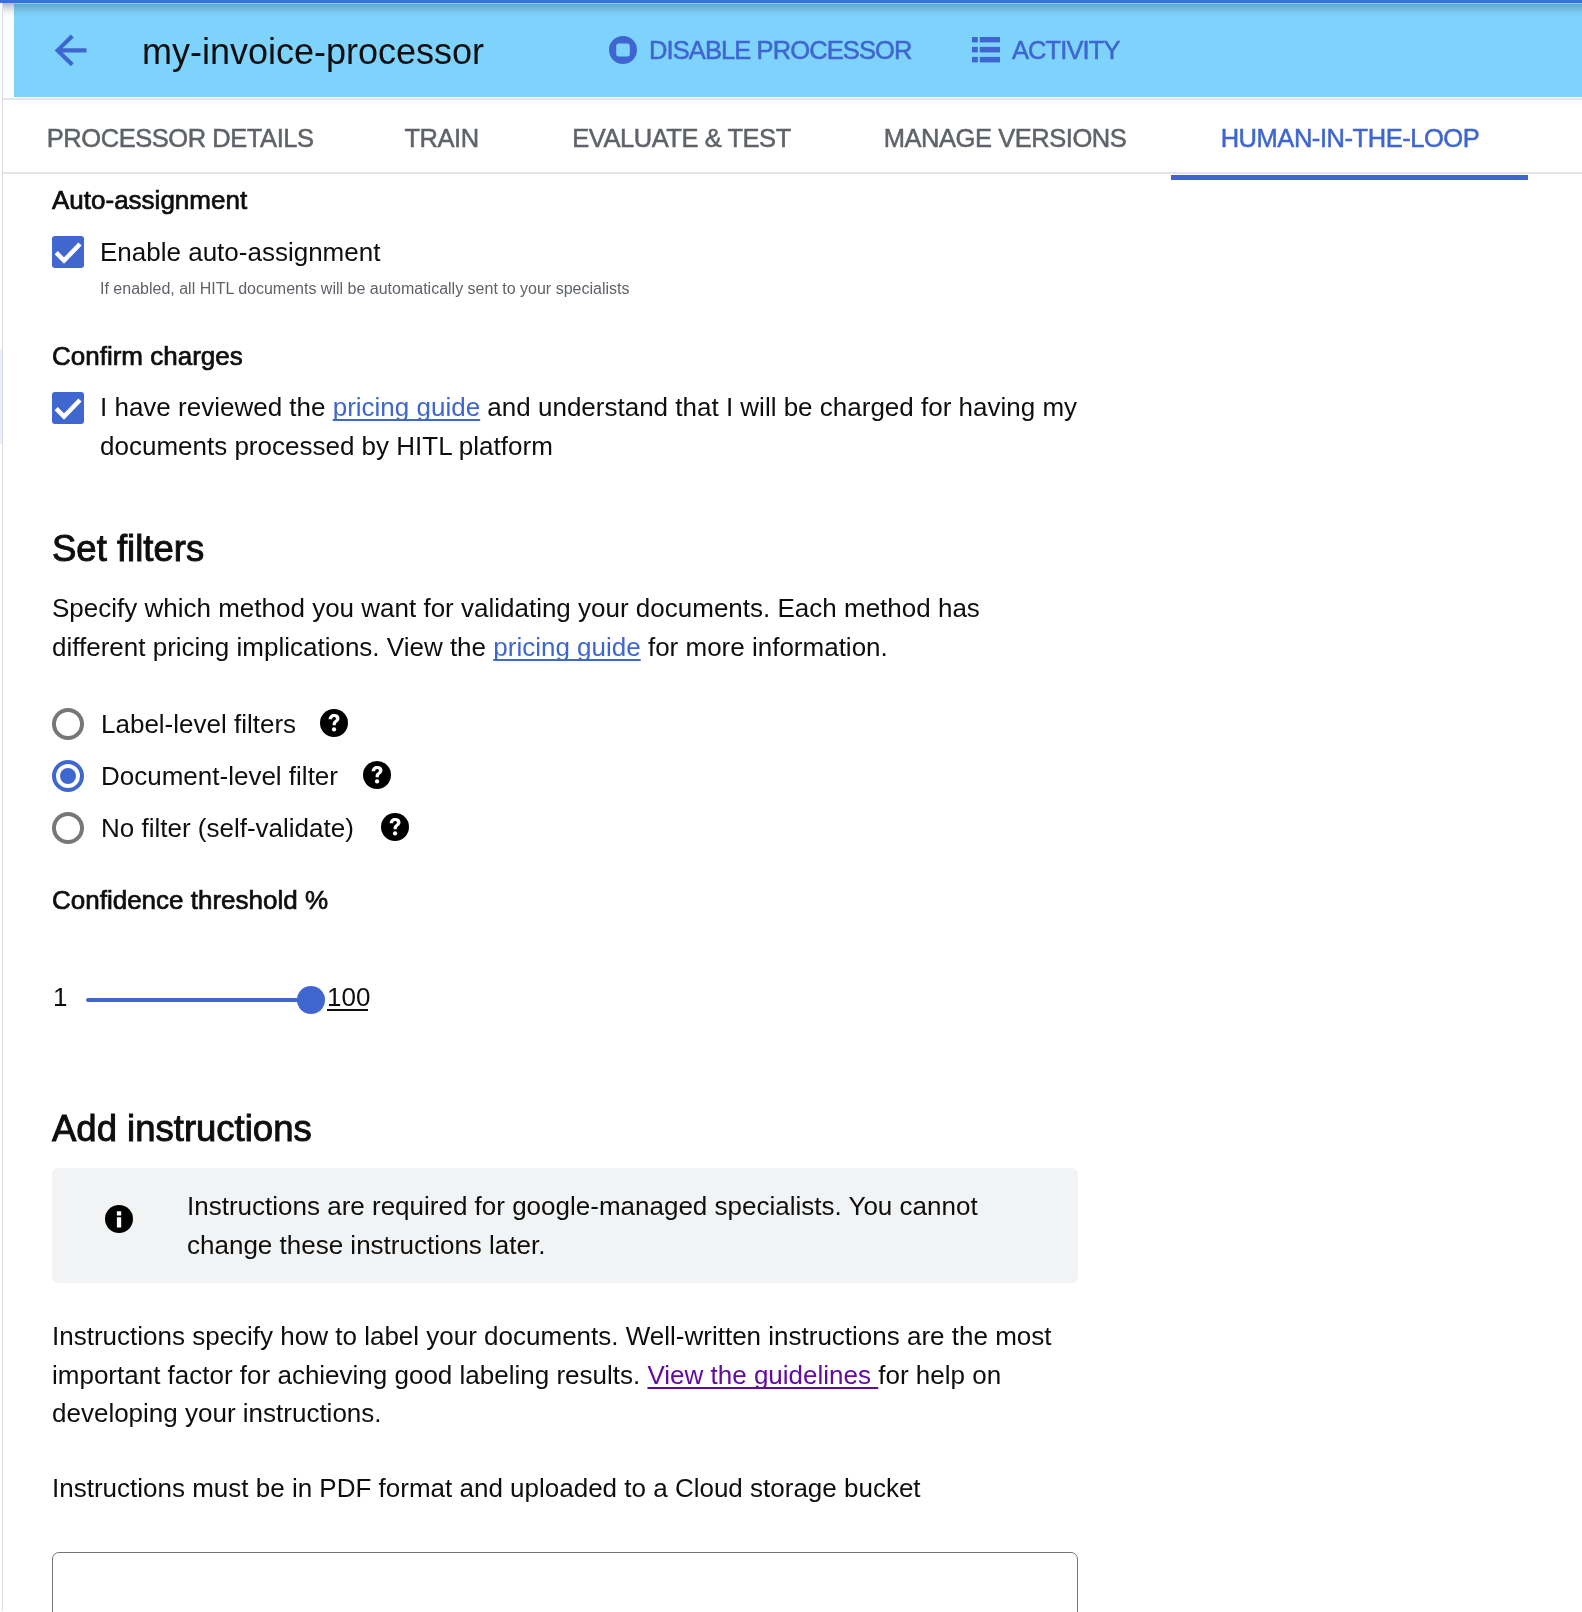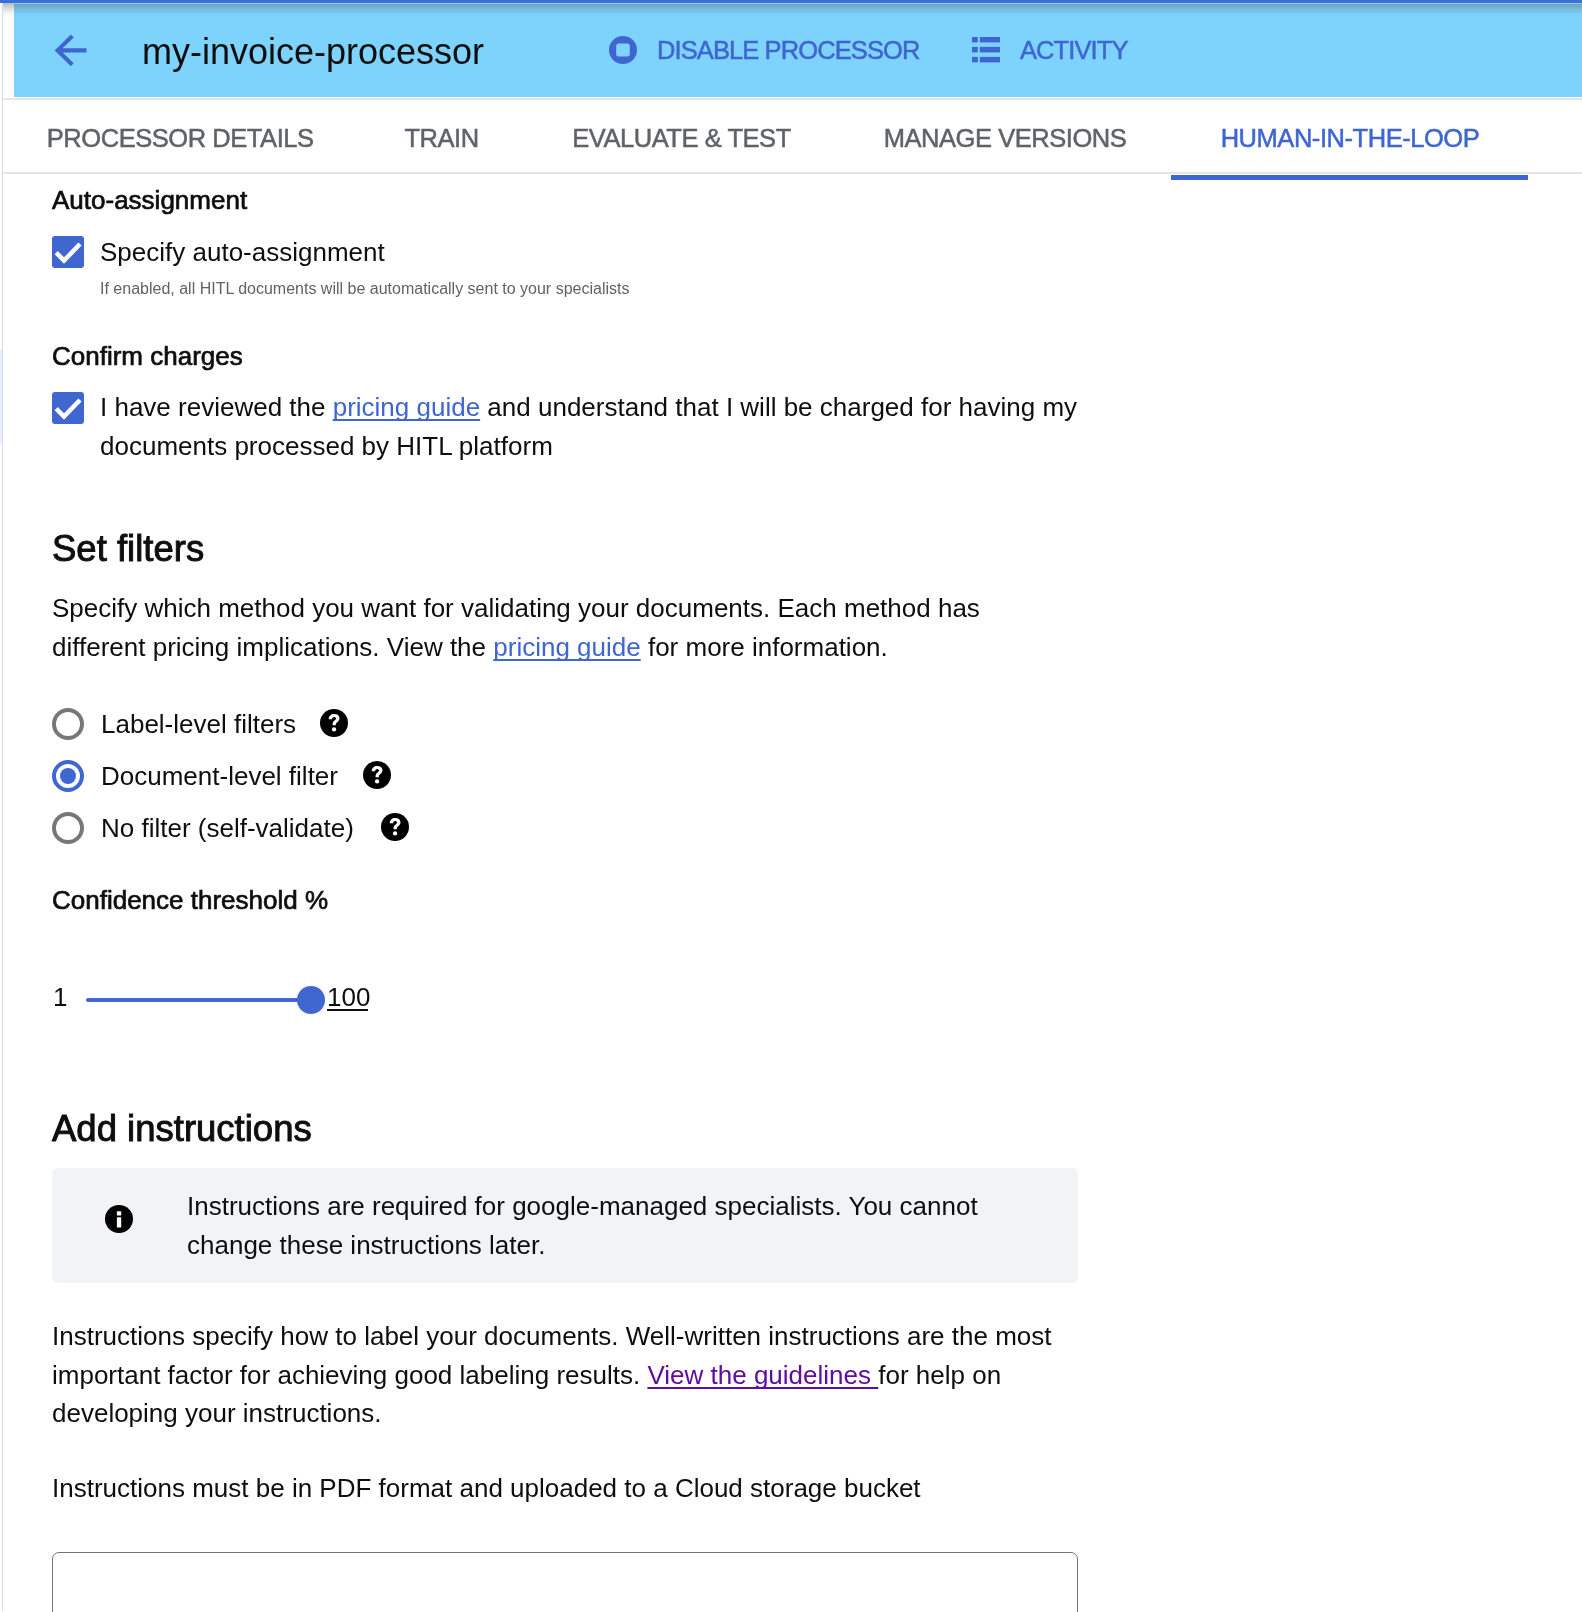--- a/index.html
+++ b/index.html
@@ -19,21 +19,21 @@
   .nav-highlight { position:absolute; left:0; top:349px; width:2px; height:95px; background:#e8f0fe; z-index:7;}
   .top-shadow { position:absolute; left:3px; top:3px; width:1579px; height:14px;
      background:linear-gradient(to bottom, rgba(60,64,67,0.36) 0%, rgba(60,64,67,0.27) 20%, rgba(60,64,67,0.15) 45%, rgba(60,64,67,0.05) 74%, rgba(60,64,67,0) 100%); z-index:8;}
 
   
   .header { position:absolute; left:14px; top:4px; width:1579px; height:93px; background:#7dd3fc; }
   .back-btn { position:absolute; left:37px; top:28px; width:40px; height:38px; cursor:pointer; }
   .page-title { position:absolute; left:128px; top:26px; font-size:36px; line-height:44px; color:#0e0e0e; white-space:nowrap; }
   .hdr-btn { position:absolute; display:flex; align-items:center; color:#3f66d0; font-size:25.5px; font-weight:normal;
              -webkit-text-stroke:0.5px #3f66d0; letter-spacing:-0.9px; cursor:pointer; white-space:nowrap; top:32px; height:28px;}
-  .hdr-btn .lbl { margin-left:20px; line-height:28px; }
+  .hdr-btn .lbl { margin-left:12px; line-height:28px; }
   #btn-disable { left:595px; }
   #btn-activity { left:958px; }
   .header-divider { position:absolute; left:3px; top:98px; width:1579px; height:2px; background:#e4e5e7; z-index:6;}
 
   
   .tabs { position:absolute; left:3px; top:98px; width:1579px; height:74px; background:#fff; }
   .tabs-row { display:flex; align-items:stretch; height:82px; margin-left:-1.5px;}
   .tab { padding-bottom:1px; font-size:25.5px; font-weight:normal; -webkit-text-stroke:0.5px #5f6368; letter-spacing:-0.45px; color:#5f6368; text-align:center;
          cursor:pointer; position:relative; display:flex; align-items:center; justify-content:center; white-space:nowrap;}
   .tab.active { color:#3f66d0; -webkit-text-stroke-color:#3f66d0; }
@@ -135,21 +135,21 @@
 
 <div class="content">
 
   <div class="abs sec-label" style="left:52px; top:185px;">Auto-assignment</div>
 
   <div class="mdc-checkbox" style="left:52px; top:236px;">
     <svg width="32" height="32" viewBox="0 0 32 32">
       <path d="M4.2 16.6 L12.0 24.6 L28.0 8.0" fill="none" stroke="#ffffff" stroke-width="4.5" stroke-linecap="butt" stroke-linejoin="miter"></path>
     </svg>
   </div>
-  <div class="abs cb-label" style="left:100px; top:236px; line-height:32px;">Specify auto-assignment</div>
+  <div class="abs cb-label" style="left:100px; top:236px; line-height:32px;">Enable auto-assignment</div>
   <div class="abs cb-sub" style="left:100px; top:274px; line-height:29px;">If enabled, all HITL documents will be automatically sent to your specialists</div>
 
   <div class="abs sec-label" style="left:52px; top:341px;">Confirm charges</div>
 
   <div class="mdc-checkbox" style="left:52px; top:392px;">
     <svg width="32" height="32" viewBox="0 0 32 32">
       <path d="M4.2 16.6 L12.0 24.6 L28.0 8.0" fill="none" stroke="#ffffff" stroke-width="4.5" stroke-linecap="butt" stroke-linejoin="miter"></path>
     </svg>
   </div>
   <div class="abs" style="left:100px; top:388px; width:990px; font-size:26px; line-height:38.6px; color:#0e0e0e;"><span>I have reviewed the </span><a class="link">pricing guide</a><span> and understand that I will be charged for having my documents processed by HITL platform</span></div>

